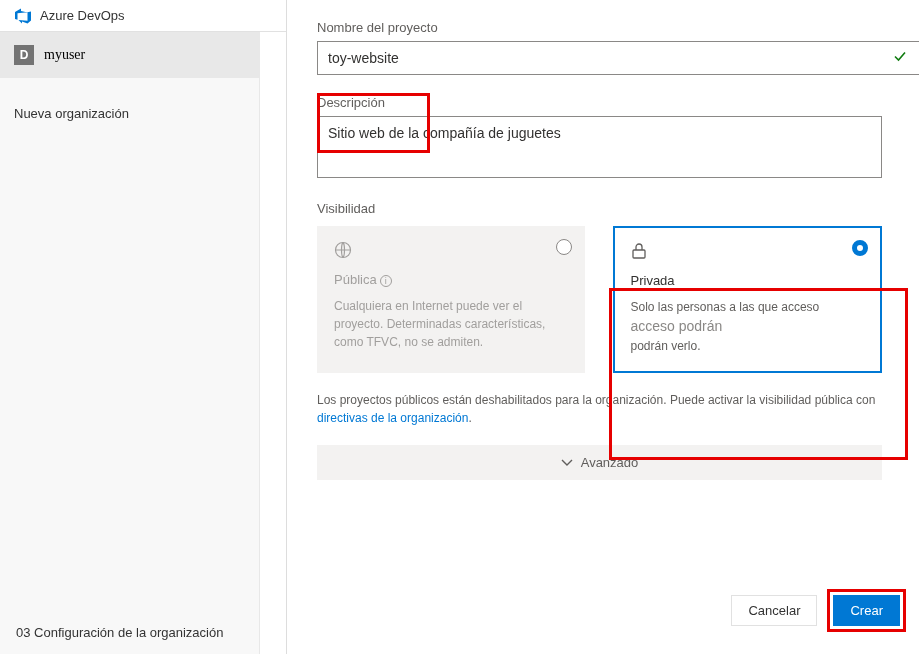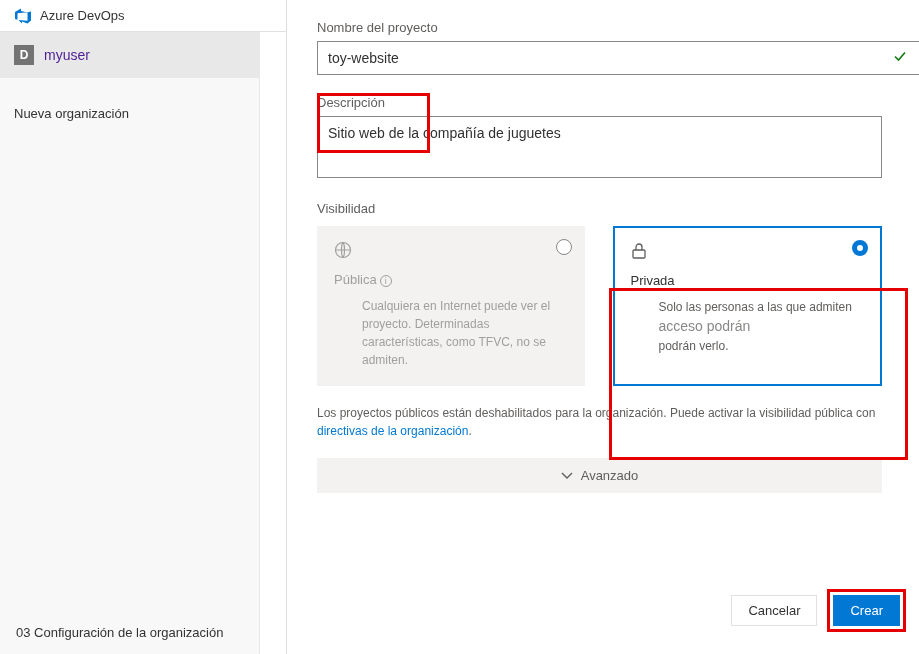--- a/index.html
+++ b/index.html
@@ -5,21 +5,21 @@
     * { box-sizing: border-box; margin: 0; padding: 0; }
     body { font-family: "Segoe UI", -apple-system, sans-serif; font-size: 13px; color: #323130; background: #fff; width: 919px; height: 654px; overflow: hidden; position: relative; }
 
     .top-bar { height: 32px; background: #fff; border-bottom: 1px solid #e1e1e1; display: flex; align-items: center; padding-left: 14px; }
     .top-bar .logo { width: 18px; height: 18px; margin-right: 8px; display: flex; align-items: center; justify-content: center; }
     .top-bar .brand { font-size: 13px; color: #333; }
 
     .left-panel { position: absolute; top: 32px; left: 0; width: 260px; bottom: 0; background: #f8f8f8; border-right: 1px solid #e8e8e8; }
     .user-row { background: #e8e8e8; padding: 13px 14px; display: flex; align-items: center; }
     .user-badge { width: 20px; height: 20px; background: #737373; color: #fff; font-size: 12px; font-weight: 600; display: flex; align-items: center; justify-content: center; margin-right: 10px; }
-    .user-name { font-size: 14px; color: #4c1d95; }
+    .user-name { font-size: 14px; color: #000000; font-family: Liberation Serif, serif; }
     .new-org { padding: 28px 14px; font-size: 13px; color: #333; }
     .bottom-link { position: absolute; bottom: 14px; left: 16px; font-size: 13px; color: #333; }
 
     .right-swath { position: absolute; top: 0; left: 286px; right: 0; bottom: 0; background: #fff; border-left: 1px solid #ddd; }
 
     .dlg-header { display: flex; justify-content: space-between; align-items: center; padding: 34px 40px 10px 30px; }
     .dlg-title { font-size: 21px; font-weight: 400; color: #333; }
     .close-x { width: 26px; height: 26px; display: flex; align-items: center; justify-content: center; cursor: pointer; color: #666; font-size: 18px; }
 
     .dlg-body { padding: 0 30px 0 30px; }
@@ -34,21 +34,21 @@
 
     .vis-row { display: flex; gap: 28px; margin-top: 10px; width: 565px; }
     .vis-card { flex: 1; background: #f3f2f1; padding: 14px 16px 16px 16px; position: relative; border: 1px solid transparent; }
     .vis-card.selected { background: #fff; border: 2px solid #0078d4; }
     .radio { position: absolute; top: 12px; right: 12px; width: 16px; height: 16px; border-radius: 50%; border: 1px solid #8a8886; background: #fff; }
     .radio.on { border: 5px solid #0078d4; }
     .vis-icon { color: #a19f9d; font-size: 18px; margin-bottom: 8px; }
     .vis-card.selected .vis-icon { color: #605e5c; }
     .vis-card-title { font-size: 13px; color: #a19f9d; margin-bottom: 10px; }
     .vis-card.selected .vis-card-title { color: #323130; }
-    .vis-card-desc { font-size: 12px; color: #a19f9d; line-height: 1.5; margin-left: 28px; }
+    .vis-card-desc { font-size: 12px; color: #a19f9d; line-height: 1.5; }
     .vis-card.selected .vis-card-desc { color: #605e5c; }
     .info-dot { display: inline-flex; width: 12px; height: 12px; border: 1px solid #a19f9d; border-radius: 50%; font-size: 9px; align-items: center; justify-content: center; margin-left: 3px; color: #a19f9d; }
     .access-big { font-size: 14px; color: #8a8886; }
 
     .vis-highlight { position: absolute; top: 288px; left: 609px; width: 299px; height: 172px; border: 3px solid #e60000; pointer-events: none; }
 
     .vis-note { font-size: 12px; color: #605e5c; margin-top: 18px; line-height: 1.5; width: 565px; }
     .vis-note a { color: #0078d4; text-decoration: none; }
 
     .advanced-bar { width: 565px; background: #f3f2f1; text-align: center; padding: 10px 0; margin-top: 18px; font-size: 13px; color: #605e5c; cursor: pointer; }
@@ -119,21 +119,21 @@
       <div class="vis-card selected">
         <div class="radio on"></div>
         <div class="vis-icon">
           <svg width="16" height="18" viewBox="0 0 16 18">
               <rect x="2" y="8" width="12" height="8" rx="1" fill="none" stroke="#605e5c" stroke-width="1.3"></rect>
               <path d="M5 8V5a3 3 0 0 1 6 0v3" fill="none" stroke="#605e5c" stroke-width="1.3"></path>
             </svg>
         </div>
         <div class="vis-card-title">Privada</div>
         <div class="vis-card-desc">
-          <span>Solo las personas a las que admiten</span><br>
+          <span>Solo las personas a las que acceso</span><br>
           <span class="access-big">acceso podrán</span><br>
           <span>podrán verlo.</span>
         </div>
       </div>
     </div>
 
     <div class="vis-note">
       <span>Los proyectos públicos están deshabilitados para la organización. Puede activar la visibilidad pública con </span><a href="#">directivas de la organización</a>.
     </div>
 

